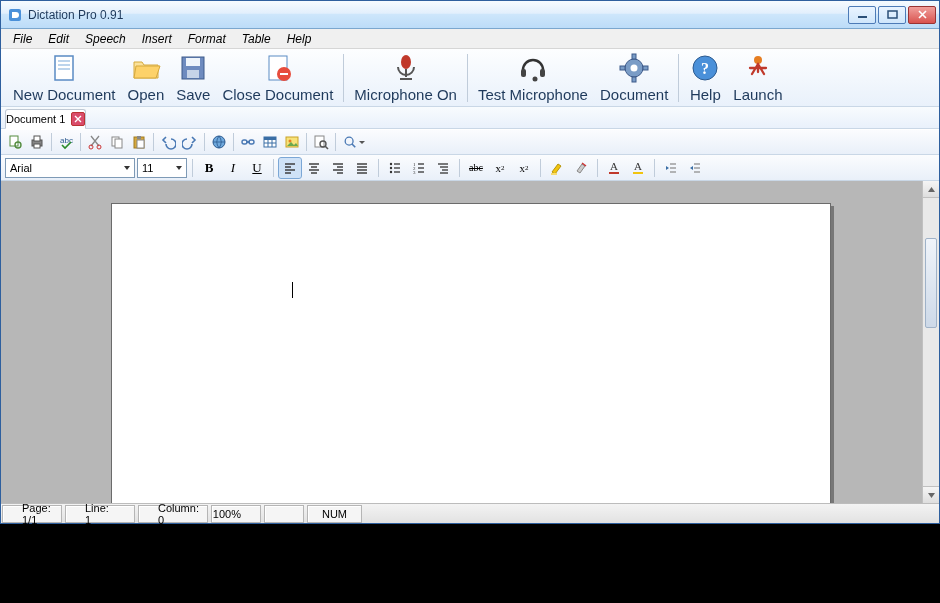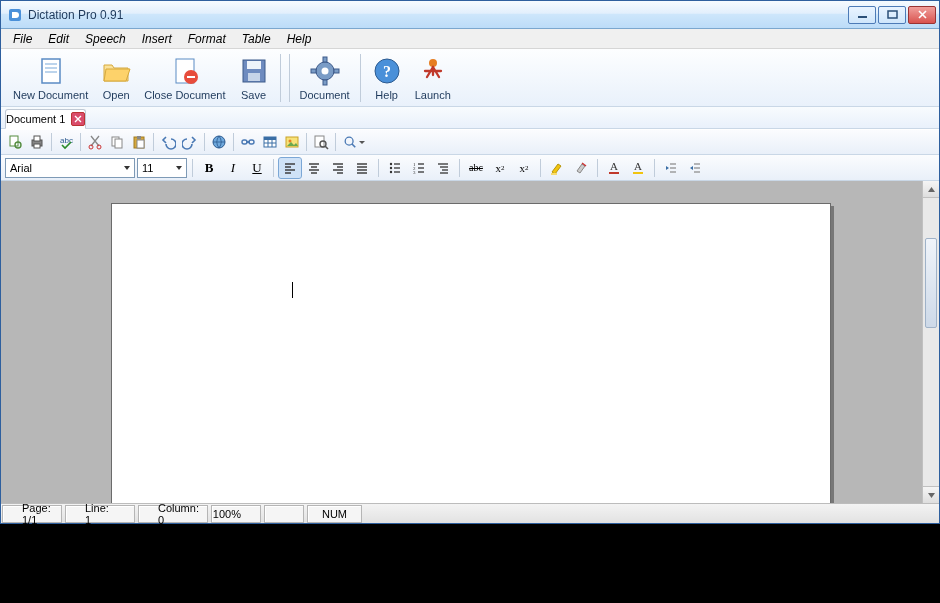--- a/index.html
+++ b/index.html
@@ -17,21 +17,21 @@
 .win-btn svg { width: 11px; height: 9px; }
 
 
 .menubar { height: 20px; background: #f0f0f0; display: flex; align-items: center; padding: 0 4px; border-bottom: 1px solid #d6d6d6; }
 .menu-item { padding: 2px 8px; cursor: pointer; font-size: 12px; color: #000; font-style: italic; }
 
 
 .ribbon { height: 58px; background: linear-gradient(to bottom,#fdfeff,#e9f1fb); display: flex; align-items: center; padding: 2px 6px; border-bottom: 1px solid #c9d7e6; gap: 0; }
 .ribbon-btn { display: flex; flex-direction: column; align-items: center; justify-content: center; padding: 2px 6px; cursor: pointer; border-radius: 3px; height: 54px; min-width: 44px; }
 .ribbon-btn .icon { width: 32px; height: 32px; display: flex; align-items: center; justify-content: center; }
-.ribbon-btn .lbl { font-size: 11px; color: #1e395b; margin-top: 2px; white-space: nowrap; }
+.ribbon-btn .lbl { font-size: 15px; color: #1e395b; margin-top: 2px; white-space: nowrap; }
 .ribbon-sep { width: 1px; height: 48px; background: #c0ccda; margin: 0 4px; }
 
 
 .tabstrip { height: 22px; background: linear-gradient(to bottom,#f8fbfe,#e9f1fb); border-bottom: 1px solid #c9d7e6; display: flex; align-items: flex-end; padding: 0 4px; }
 .tab { height: 20px; padding: 2px 0; background: #fff; border: 1px solid #c0c9d4; border-bottom: 1px solid #fff; border-radius: 3px 3px 0 0; font-size: 11px; display: flex; align-items: center; gap: 6px; cursor: pointer; margin-bottom: -1px;}
 .tab-close { width: 14px; height: 14px; background: #d94c6a; border: 1px solid #b33; border-radius: 2px; display: flex; align-items: center; justify-content: center; cursor: pointer; }
 .tab-close svg { width: 8px; height: 8px; }
 
 
 .toolbar2 { height: 26px; background: linear-gradient(to bottom,#fbfcfe,#e9f0f9); border-bottom: 1px solid #c9d7e6; border-top: 1px solid #fff; display: flex; align-items: center; padding: 0 4px; gap: 2px; }
@@ -130,39 +130,61 @@
           <svg viewBox="0 0 32 32">
             <path d="M4 10h8l2 3h14v13H4z" fill="#fbe29b" stroke="#d6a93d"></path>
             <path d="M6 14h24l-4 12H4z" fill="#fdd26a" stroke="#d6a93d"></path>
           </svg>
         </span>
       <span class="lbl">Open</span>
     </div>
     <div class="ribbon-btn">
       <span class="icon">
           <svg viewBox="0 0 32 32">
+            <rect x="5" y="5" width="22" height="22" fill="#6e8bbf" stroke="#3d5a8a"></rect>
+            <rect x="9" y="6" width="14" height="8" fill="#eef4fb"></rect>
+            <rect x="10" y="18" width="12" height="8" fill="#c6d4e8"></rect>
+          </svg>
+        </span>
+      <span class="lbl">Save</span>
+    </div>
+    <div class="ribbon-btn">
+      <span class="icon">
+          <svg viewBox="0 0 32 32">
             <rect x="7" y="4" width="18" height="24" fill="#fff" stroke="#5a8bc4"></rect>
             <circle cx="22" cy="22" r="7" fill="#e74c3c"></circle>
             <rect x="18" y="21" width="8" height="2" fill="#fff"></rect>
           </svg>
         </span>
       <span class="lbl">Close Document</span>
     </div>
-    <div class="ribbon-btn">
-      <span class="icon">
-          <svg viewBox="0 0 32 32">
-            <rect x="5" y="5" width="22" height="22" fill="#6e8bbf" stroke="#3d5a8a"></rect>
-            <rect x="9" y="6" width="14" height="8" fill="#eef4fb"></rect>
-            <rect x="10" y="18" width="12" height="8" fill="#c6d4e8"></rect>
-          </svg>
-        </span>
-      <span class="lbl">Save</span>
-    </div>
     <div class="ribbon-sep"></div>
+    <div class="ribbon-btn">
+      <span class="icon">
+          <svg viewBox="0 0 32 32">
+            <ellipse cx="16" cy="10" rx="5" ry="7" fill="#c0392b"></ellipse>
+            <rect x="15" y="17" width="2" height="8" fill="#555"></rect>
+            <path d="M8 15a8 8 0 0016 0" fill="none" stroke="#555" stroke-width="2"></path>
+            <rect x="10" y="26" width="12" height="2" fill="#555"></rect>
+          </svg>
+        </span>
+      <span class="lbl">Microphone On</span>
+    </div>
     <div class="ribbon-sep"></div>
+    <div class="ribbon-btn">
+      <span class="icon">
+          <svg viewBox="0 0 32 32">
+            <path d="M6 18a10 10 0 0120 0" fill="none" stroke="#333" stroke-width="2.5"></path>
+            <rect x="4" y="17" width="5" height="8" rx="2" fill="#444"></rect>
+            <rect x="23" y="17" width="5" height="8" rx="2" fill="#444"></rect>
+            <circle cx="18" cy="27" r="2.5" fill="#444"></circle>
+          </svg>
+        </span>
+      <span class="lbl">Test Microphone</span>
+    </div>
     <div class="ribbon-btn">
       <span class="icon">
           <svg viewBox="0 0 32 32">
             <circle cx="16" cy="16" r="9" fill="#7a9cc6" stroke="#3d5a8a"></circle>
             <circle cx="16" cy="16" r="3.5" fill="#fff"></circle>
             <g fill="#7a9cc6" stroke="#3d5a8a">
               <rect x="14" y="2" width="4" height="5"></rect>
               <rect x="14" y="25" width="4" height="5"></rect>
               <rect x="2" y="14" width="5" height="4"></rect>
               <rect x="25" y="14" width="5" height="4"></rect>

